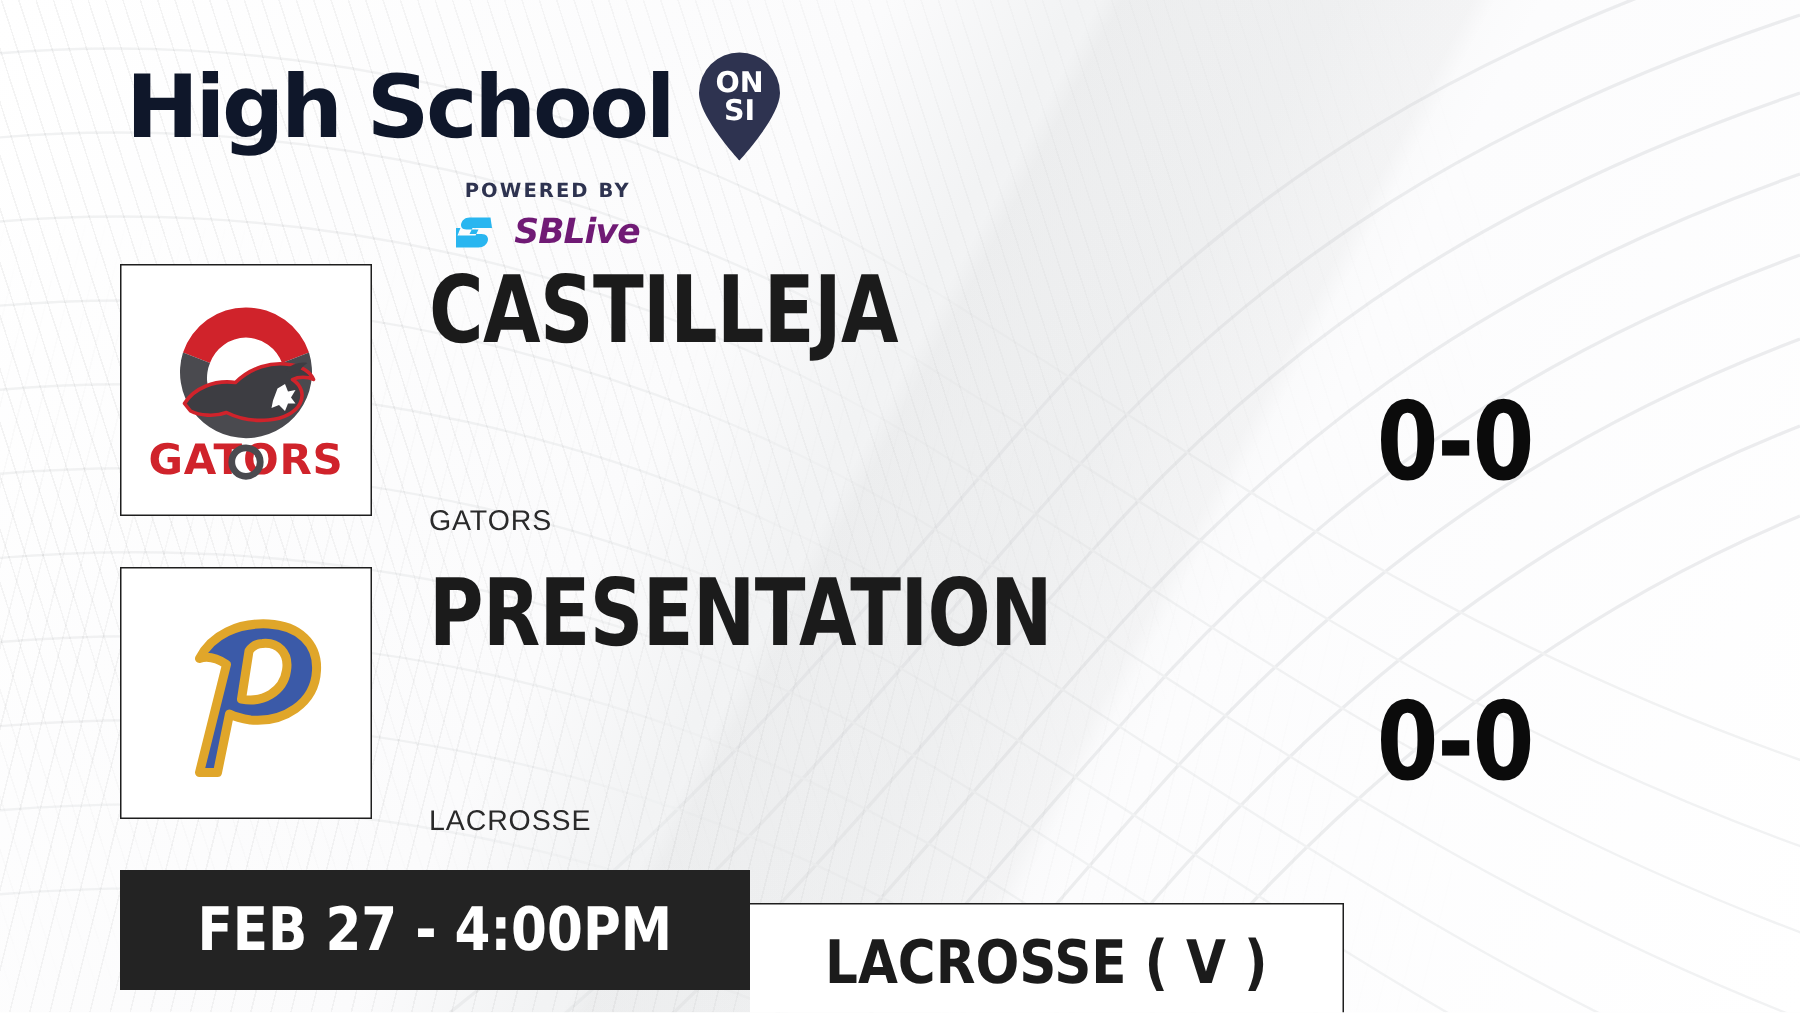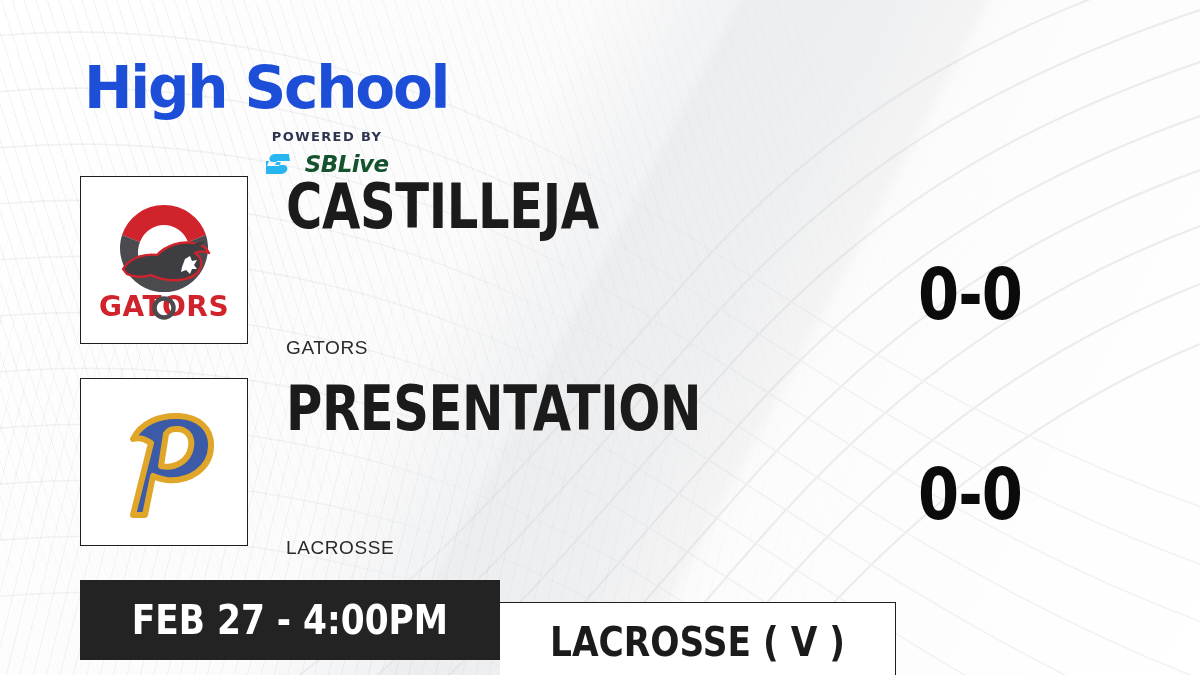--- a/index.html
+++ b/index.html
@@ -36,37 +36,37 @@
       rgba(0,0,0,0.022) 48%, rgba(0,0,0,0.022) 63%,
       rgba(0,0,0,0) 64%, rgba(0,0,0,0) 100%);
   }
 
   
   .brand{position:absolute;left:84px;top:34px;}
   .brand-row{display:flex;align-items:center;gap:10px;}
   .brand-title{
     font-family:"DejaVu Sans", sans-serif;
     font-weight:bold;font-size:58px;line-height:58px;
-    letter-spacing:-2.2px;color:#1d4ed8;white-space:nowrap;margin-top:25px;
+    letter-spacing:-2.2px;color:#0f172a;white-space:nowrap;
   }
   .pin{position:relative;width:62px;height:74px;margin-left:4px;}
   .pin svg{display:block;}
   .powered{
     display:flex;align-items:center;gap:8px;
     margin-top:12px;margin-left:122px;flex-direction:column;
   }
   .powered-label{
     font-family:"DejaVu Sans", sans-serif;
     font-size:13px;font-weight:bold;letter-spacing:1.4px;color:#2e3350;
   }
   .sblive{display:flex;align-items:center;gap:3px;}
   .sblive-word{
     font-family:"DejaVu Sans", sans-serif;
     font-weight:bold;font-style:italic;font-size:23px;letter-spacing:-0.6px;
-    color:#14532d;line-height:23px;margin-left:10px;
+    color:#701a75;line-height:23px;margin-left:10px;
   }
 
   
   .logo-box{
     position:absolute;width:168px;height:168px;
     background:#ffffff;border:1.6px solid #1e1e1e;box-sizing:border-box;
     display:flex;align-items:center;justify-content:center;
   }
   #logo-castilleja{left:80px;top:176px;}
   #logo-presentation{left:80px;top:378px;}
@@ -158,20 +158,27 @@
       </g>
     </svg>
   </div>
   <div class="bg-layer bg-fanlines"></div>
   <div class="bg-layer bg-fanlines2"></div>
   <div class="bg-layer bg-band"></div>
 
   <div class="brand">
     <div class="brand-row">
       <div class="brand-title">High School</div>
+      <div class="pin">
+        <svg width="62" height="74" viewBox="0 0 62 74" xmlns="http://www.w3.org/2000/svg">
+          <path d="M31 73 C31 73 4 44 4 28 A27 27 0 0 1 58 28 C58 44 31 73 31 73 Z" fill="#2e3350"></path>
+          <text x="31" y="27" text-anchor="middle" fill="#ffffff" font-family="DejaVu Sans, sans-serif" font-size="19" font-weight="bold">ON</text>
+          <text x="31" y="46" text-anchor="middle" fill="#ffffff" font-family="DejaVu Sans, sans-serif" font-size="19" font-weight="bold">SI</text>
+        </svg>
+      </div>
     </div>
     <div class="powered">
       <div class="powered-label">POWERED BY</div>
       <div class="sblive">
         <svg width="26" height="24" viewBox="0 0 26 24" xmlns="http://www.w3.org/2000/svg">
           <g fill="#29b6f0">
             <path d="M23 2 L9 2 C3 2 1 10 7 10 L15 10 L13 14 L1 14 L3 9 L0 9 L0 22 L15 22 C22 22 24 13 17 13 L9 13 L11 9 L24 9 Z"></path>
           </g>
         </svg>
         <div class="sblive-word">SBLive</div>

